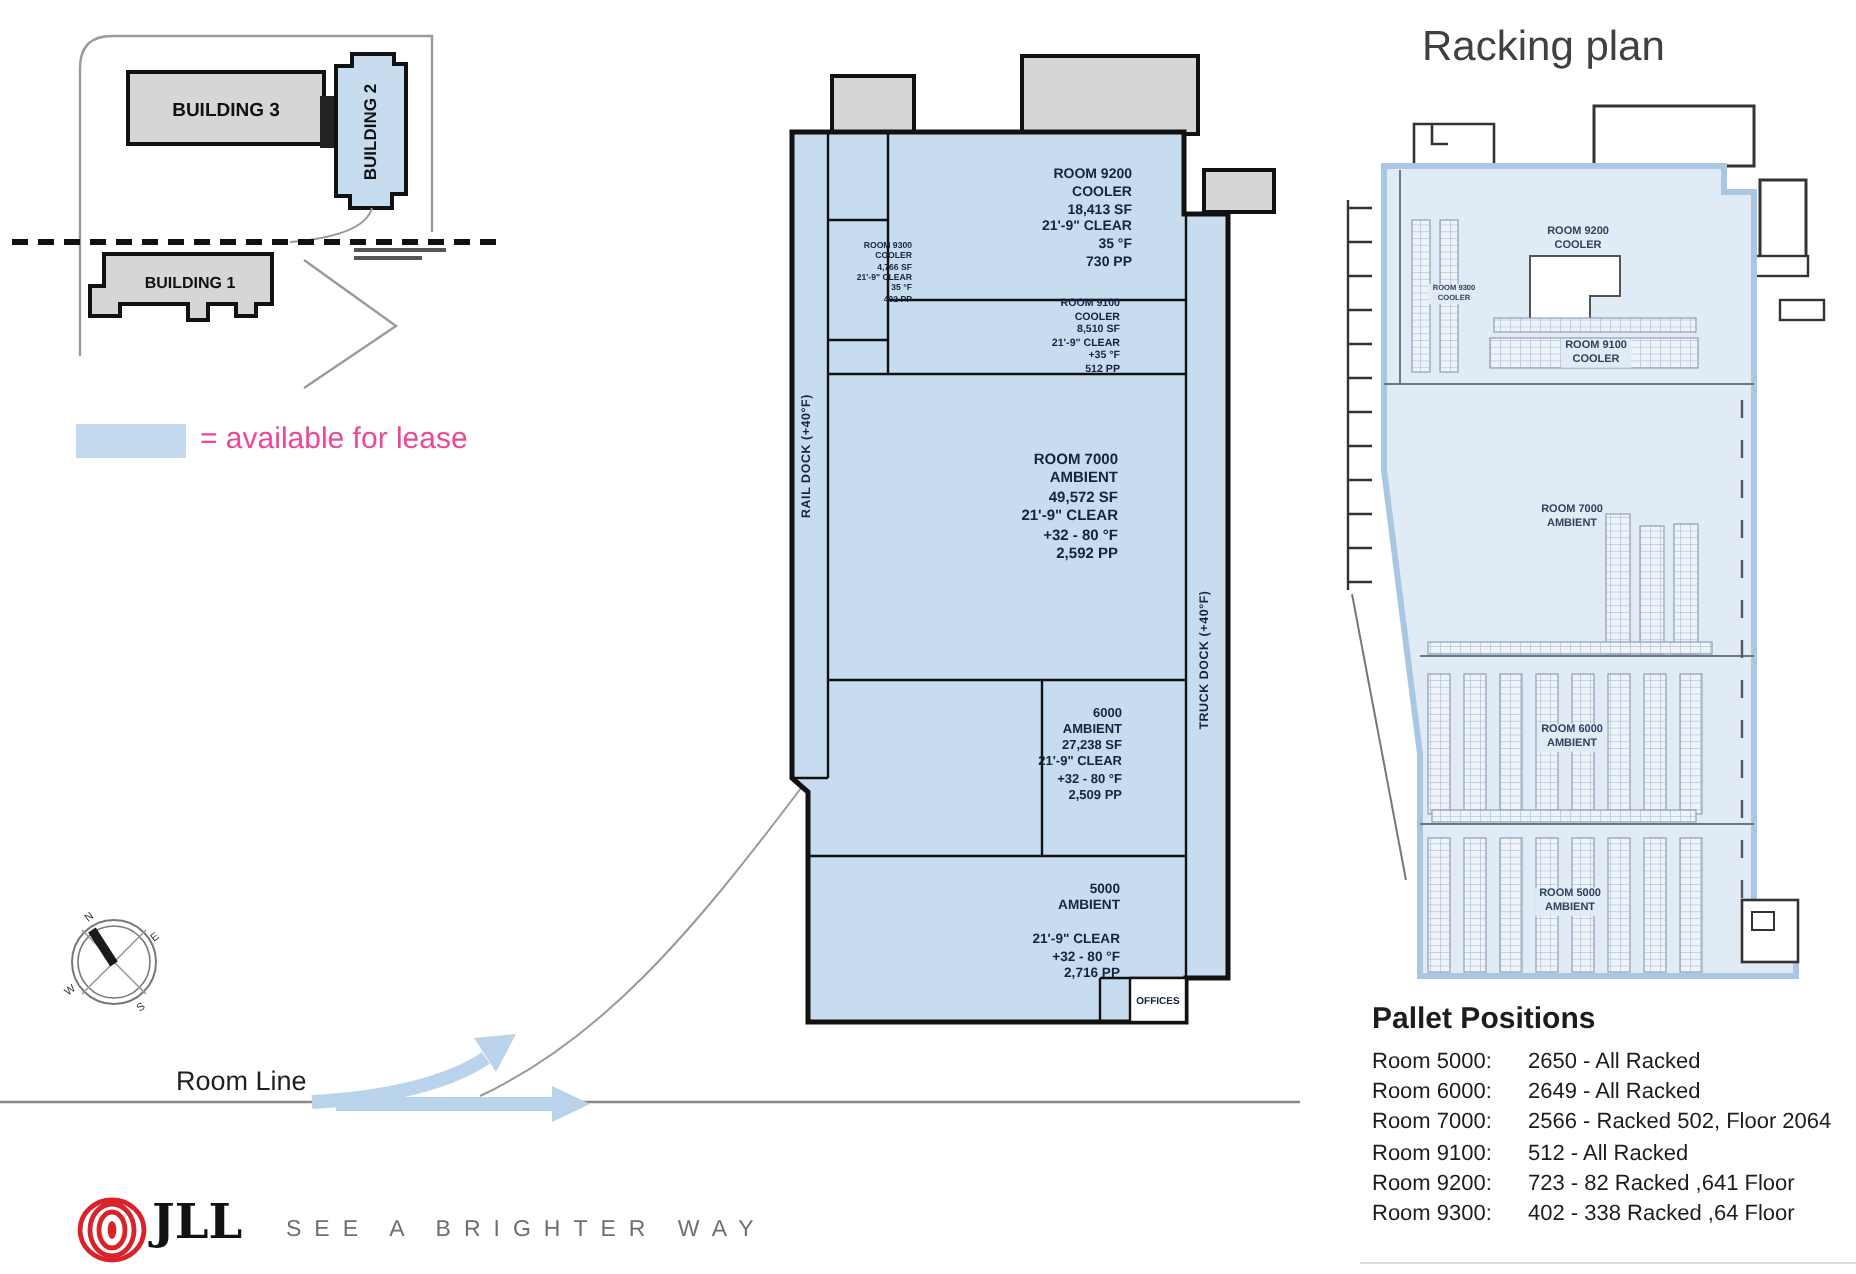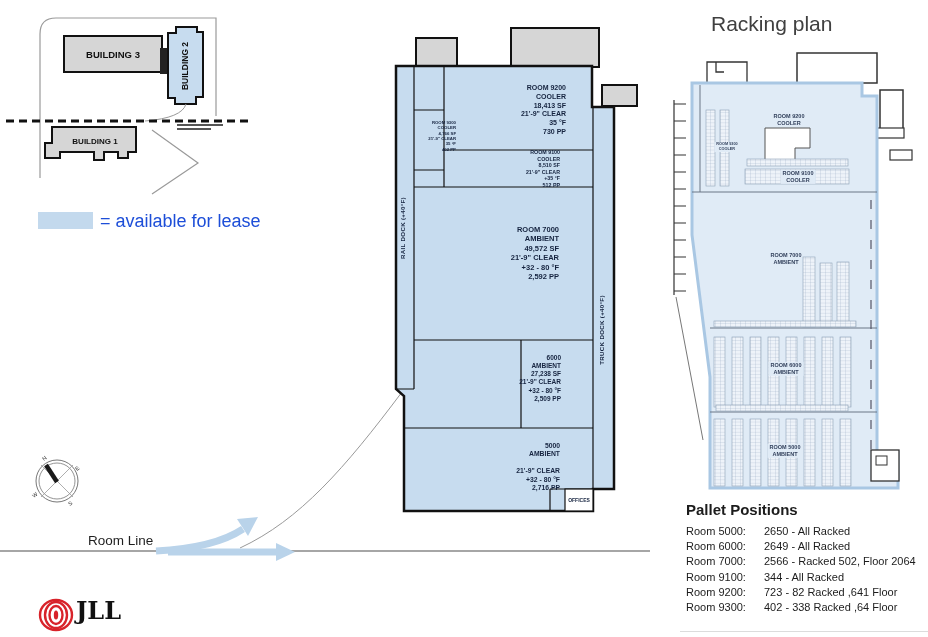--- a/index.html
+++ b/index.html
@@ -4,21 +4,21 @@
 <style>
   html,body{margin:0;padding:0;background:#fff;}
   .page{position:relative;width:928px;height:637px;background:#ffffff;overflow:hidden;
         font-family:"Liberation Sans",sans-serif;}
   svg text{font-family:"Liberation Sans",sans-serif;}
   .lbl{position:absolute;transform:translate(-50%,-50%);text-align:right;color:#15233f;
        font-weight:700;white-space:pre-line;line-height:1.25;}
   .rklbl{position:absolute;transform:translate(-50%,-50%);text-align:center;color:#33415c;
        font-weight:700;white-space:pre-line;line-height:1.3;background:#e0ebf6;padding:0 2px;}
   .legend-swatch{position:absolute;left:38px;top:212px;width:55px;height:17px;background:#c3d9ed;}
-  .legend-label{position:absolute;left:100px;top:211px;font-size:18px;color:#1d4ed8;}
+  .legend-label{position:absolute;left:100px;top:211px;font-size:15px;color:#ec4899;}
   .racking-title{position:absolute;left:711px;top:12px;font-size:21px;color:#404040;}
   .rail-line-label{position:absolute;left:88px;top:533px;font-size:13.5px;color:#1f1f1f;}
   .pallet{position:absolute;left:686px;top:501px;width:242px;color:#1c1c1c;}
   .pallet-title{font-size:15px;font-weight:700;margin-bottom:6px;}
   .pallet-row{display:flex;font-size:11px;line-height:15.2px;}
   .pallet-room{width:78px;flex:none;}
   .brand{position:absolute;left:76px;top:596px;font-family:"DejaVu Serif",serif;
          font-weight:700;font-size:24px;color:#111;}
   .tagline{position:absolute;left:143px;top:609px;font-size:11.5px;letter-spacing:6.5px;
          color:#6f6f6f;}
@@ -207,28 +207,29 @@
     <div class="pallet-row">
       <span class="pallet-room">Room 6000:</span>
       <span class="pallet-value">2649 - All Racked</span>
     </div>
     <div class="pallet-row">
       <span class="pallet-room">Room 7000:</span>
       <span class="pallet-value">2566 - Racked 502, Floor 2064</span>
     </div>
     <div class="pallet-row">
       <span class="pallet-room">Room 9100:</span>
-      <span class="pallet-value">344 - All Racked</span>
+      <span class="pallet-value">512 - All Racked</span>
     </div>
     <div class="pallet-row">
       <span class="pallet-room">Room 9200:</span>
       <span class="pallet-value">723 - 82 Racked ,641 Floor</span>
     </div>
     <div class="pallet-row">
       <span class="pallet-room">Room 9300:</span>
       <span class="pallet-value">402 - 338 Racked ,64 Floor</span>
     </div>
   </div>
 
   <div class="brand">JLL</div>
+  <div class="tagline">SEE A BRIGHTER WAY</div>
   <div class="br-line"></div>
 
 </div>
 
 </body></html>

